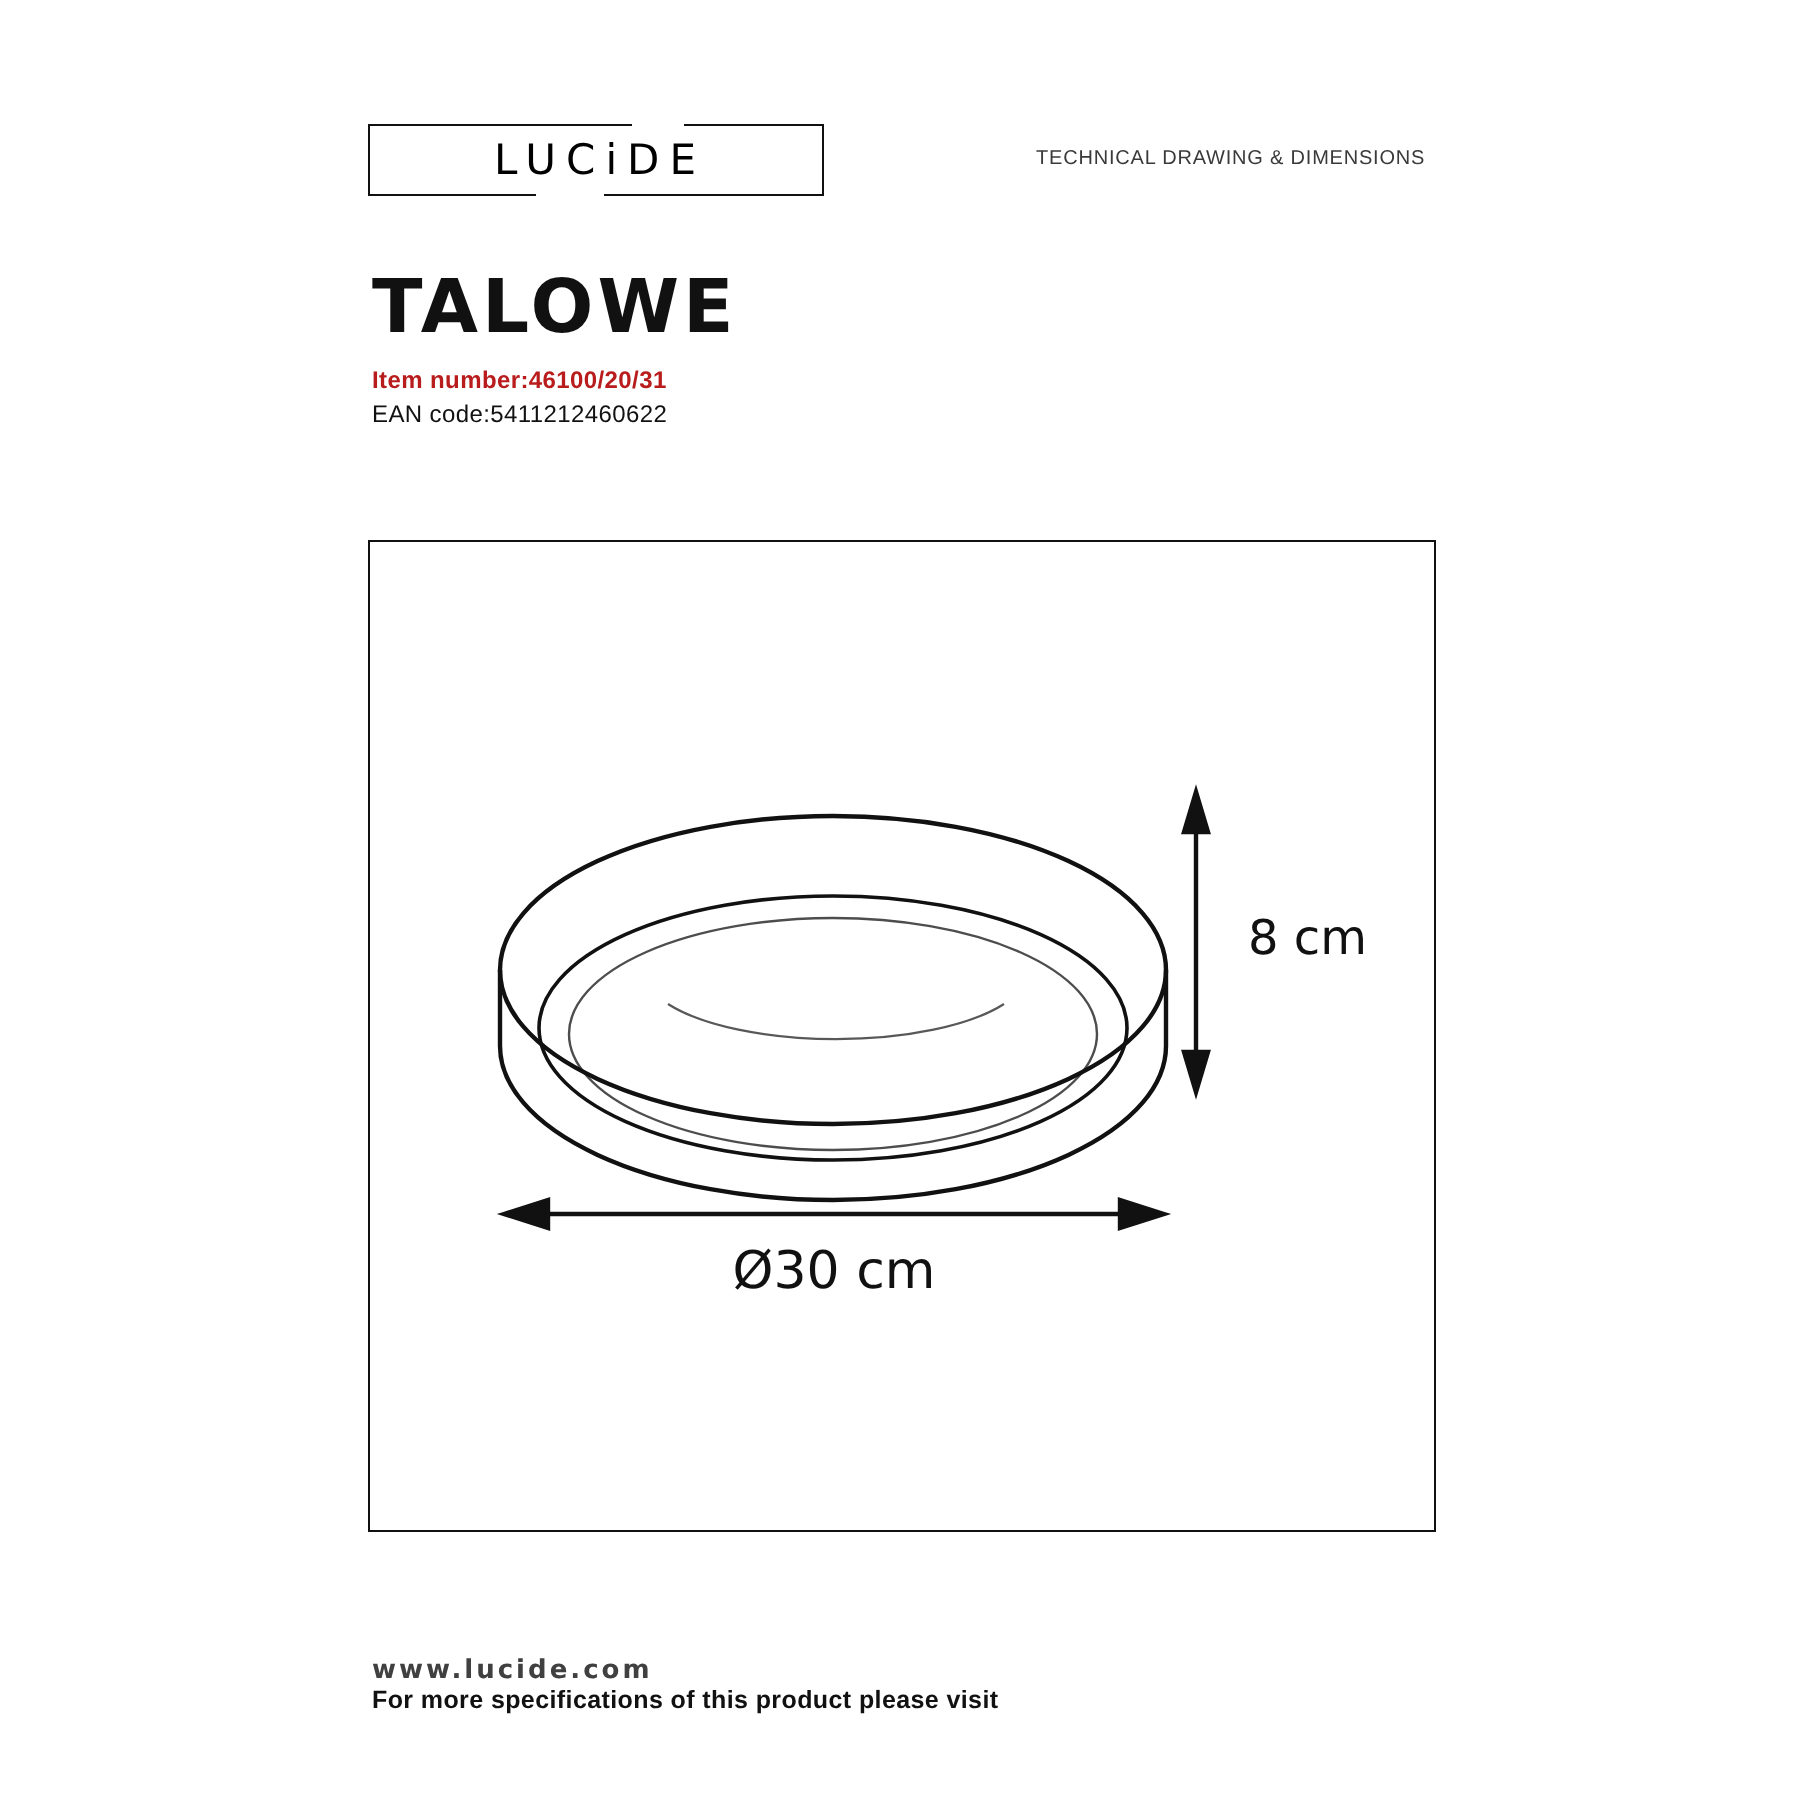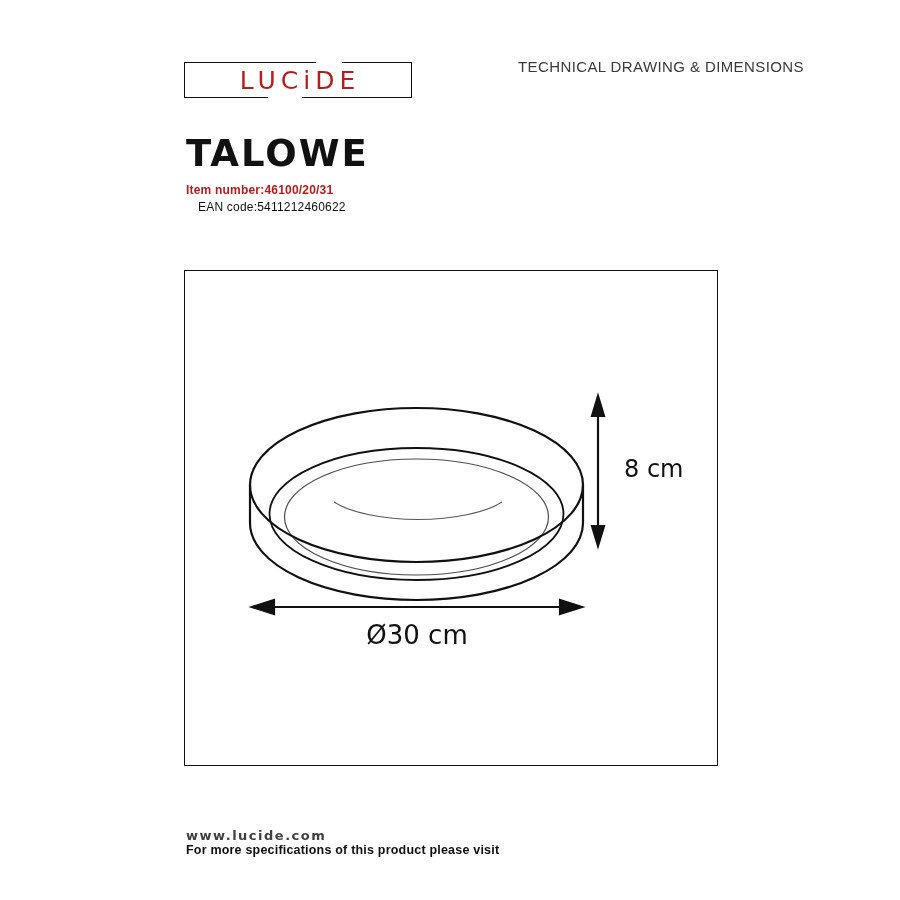--- a/index.html
+++ b/index.html
@@ -29,24 +29,24 @@
   .logo-text {
     position: absolute;
     left: 0;
     top: 0;
     width: 100%;
     height: 100%;
     display: flex;
     align-items: center;
     justify-content: center;
     font-family: "DejaVu Sans", sans-serif;
-    font-size: 25px;
+    font-size: 21px;
     letter-spacing: 5px;
     font-weight: 400;
-    color: #b91c1c;
+    color: #000000;
     padding-left: 4px;
     box-sizing: border-box;
   }
   
   .logo-notch {
     position: absolute;
     left: 316px;
     top: 60px;
     width: 26px;
     height: 6px;
@@ -57,22 +57,22 @@
     left: 268px;
     top: 92px;
     width: 34px;
     height: 8px;
     background: #ffffff;
   }
 
   .header-note {
     position: absolute;
     left: 518px;
-    top: 58px;
-    font-size: 15px;
+    top: 74px;
+    font-size: 10px;
     letter-spacing: 0.4px;
     color: #3a3a3a;
     font-family: "Liberation Sans", sans-serif;
   }
 
   .product-title {
     position: absolute;
     left: 186px;
     top: 132px;
     font-size: 37px;
@@ -92,21 +92,20 @@
     letter-spacing: 0.2px;
   }
   .meta-ean {
     position: absolute;
     left: 186px;
     top: 200px;
     font-size: 12px;
     font-weight: 400;
     color: #111;
     letter-spacing: 0.2px;
-    margin-left: 12px;
   }
 
   
   .drawing-frame {
     position: absolute;
     left: 184px;
     top: 270px;
     width: 534px;
     height: 496px;
     border: 1.4px solid #111;

